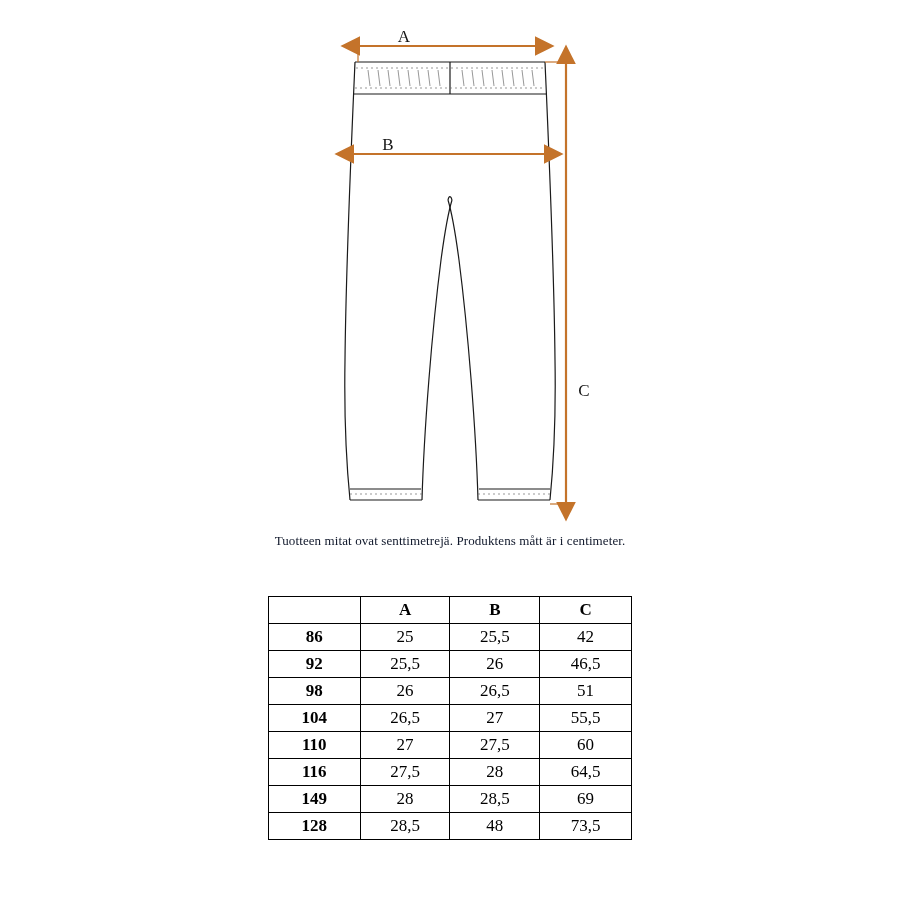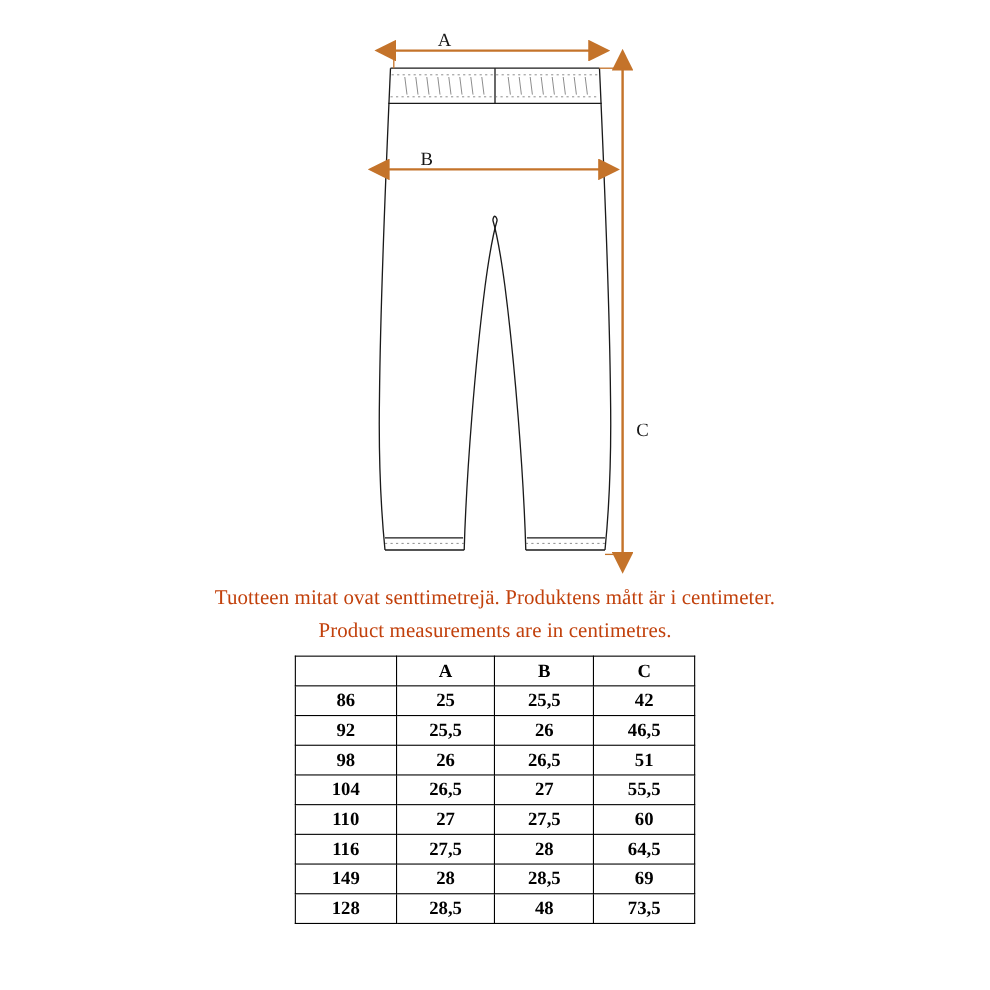--- a/index.html
+++ b/index.html
@@ -25,24 +25,24 @@
     left: 0;
     top: 0;
     width: 900px;
     height: 530px;
   }
   .caption {
     position: absolute;
     left: 0;
     width: 900px;
     text-align: center;
-    font-size: 19px;
+    font-size: 13px;
     font-family: "Liberation Serif", serif;
     letter-spacing: 0.1px;
-    color: #c2410c;
+    color: #0f172a;
   }
   #caption1 { top: 533px; }
   #caption2 { top: 563px; }
 
   #table-wrap {
     position: absolute;
     left: 268px;
     top: 596px;
     width: 364px;
   }
@@ -50,21 +50,21 @@
     border-collapse: collapse;
     width: 364px;
     font-family: "Liberation Serif", serif;
     font-size: 17px;
   }
   table.size-table td, table.size-table th {
     border: 1px solid #000000;
     height: 26px;
     text-align: center;
     padding: 0;
-    font-weight: bold;
+    font-weight: normal;
   }
   table.size-table th.col-head {
     font-weight: bold;
     font-size: 17px;
   }
   table.size-table th.corner {
     border-left: 1px solid #000000;
   }
   table.size-table td.size-label {
     font-weight: bold;
@@ -154,21 +154,20 @@
       <g>
         <line x1="566" y1="62" x2="566" y2="504" stroke="#c4732a" stroke-width="2.2" marker-start="url(#arrL)" marker-end="url(#arrR)"></line>
         <line x1="545" y1="62" x2="572" y2="62" stroke="#c4732a" stroke-width="1.2"></line>
         <line x1="550" y1="504" x2="572" y2="504" stroke="#c4732a" stroke-width="1.2"></line>
       </g>
       <text x="584" y="396" font-family="Liberation Serif, serif" font-size="17" fill="#161616" text-anchor="middle">C</text>
     </svg>
   </div>
 
   <div class="caption" id="caption1">Tuotteen mitat ovat senttimetrejä. Produktens mått är i centimeter.</div>
-  <div class="caption" id="caption2">Product measurements are in centimetres.</div>
 
   <div id="table-wrap">
     <table class="size-table">
       <thead>
         <tr>
           <th class="corner c-size"></th>
           <th class="col-head c-a">A</th>
           <th class="col-head c-b">B</th>
           <th class="col-head c-c">C</th>
         </tr>

